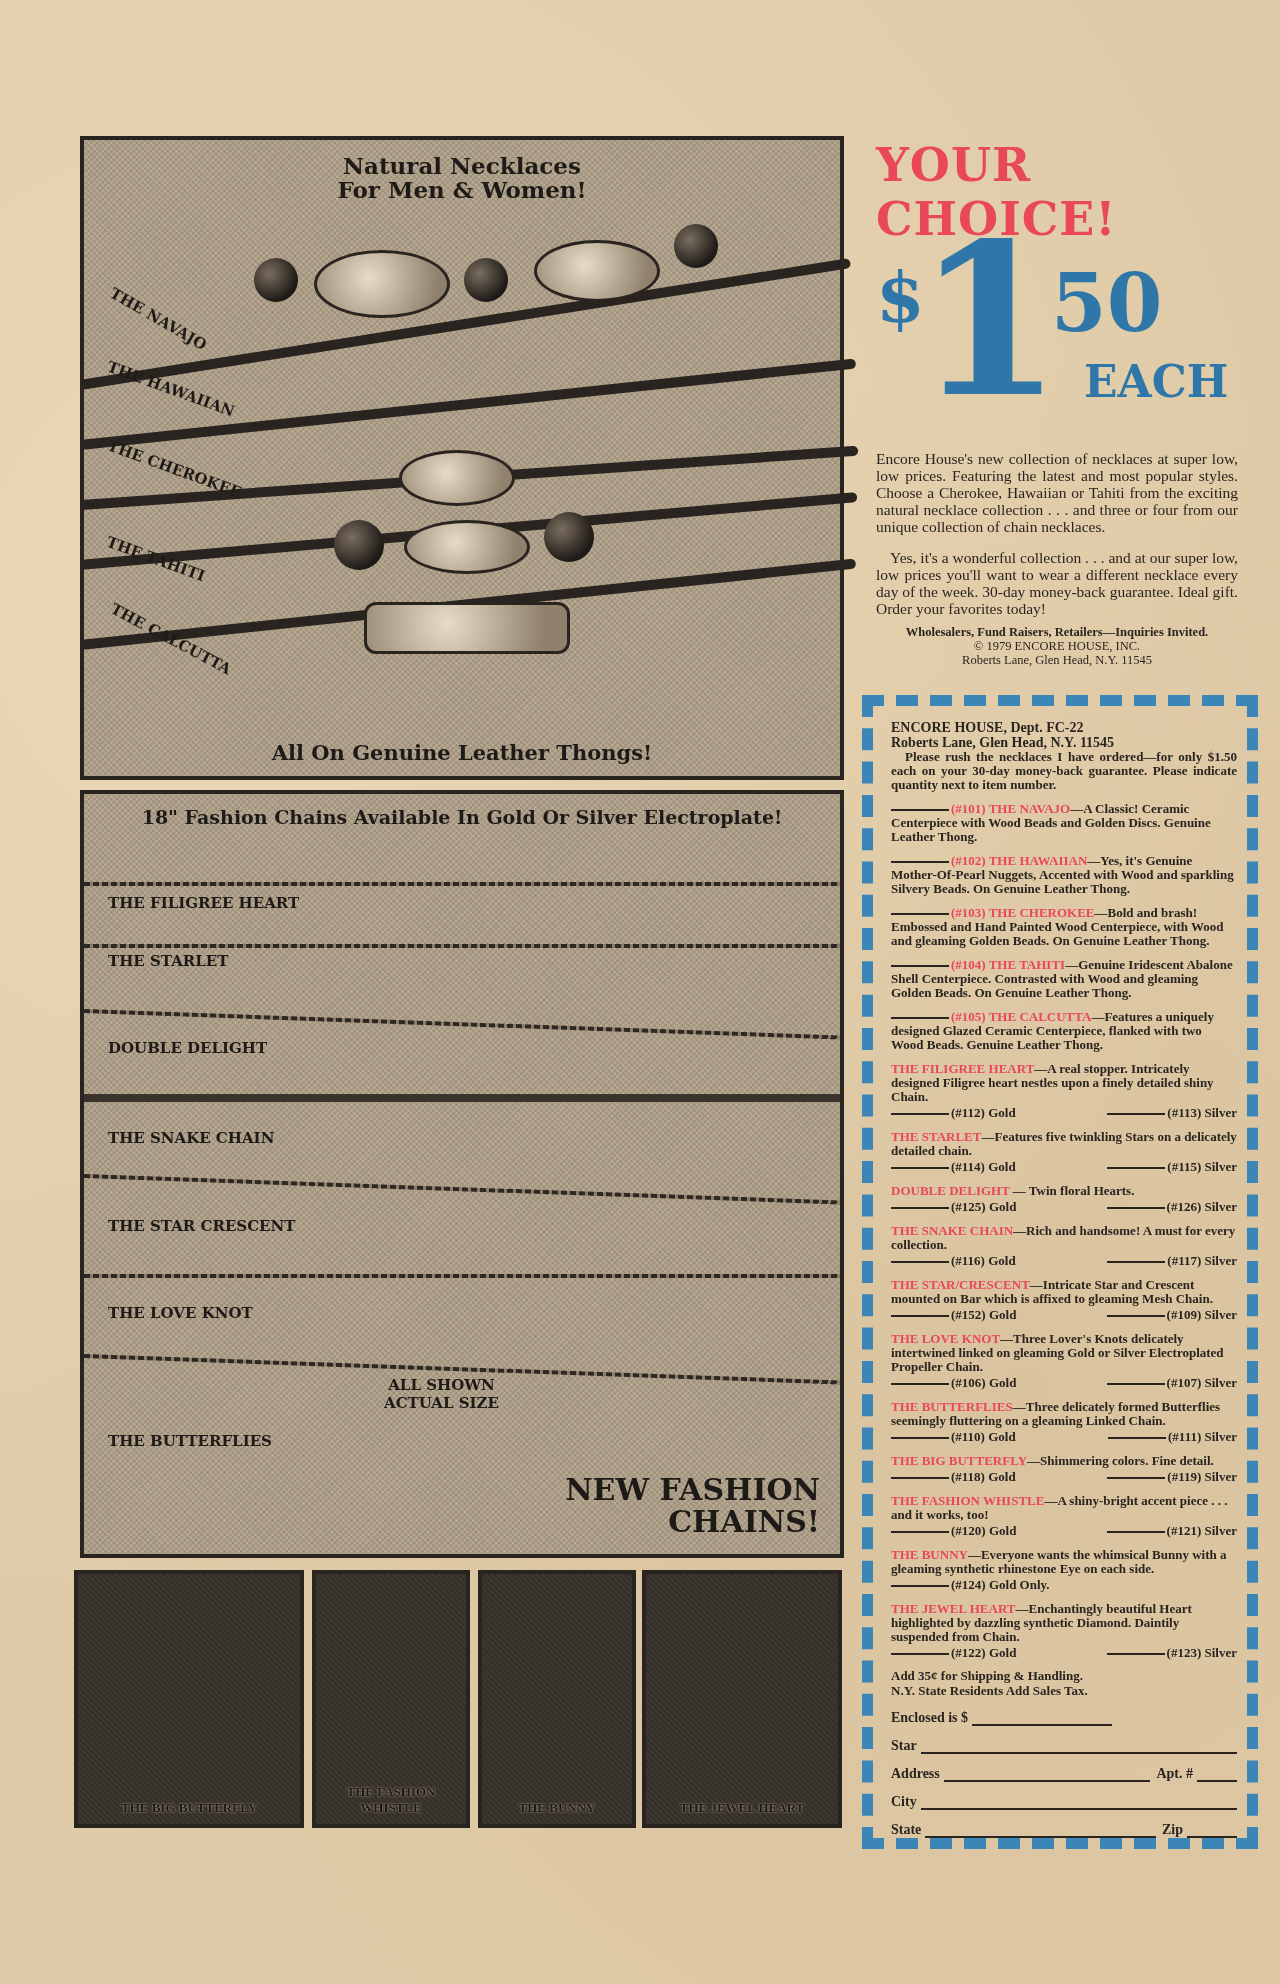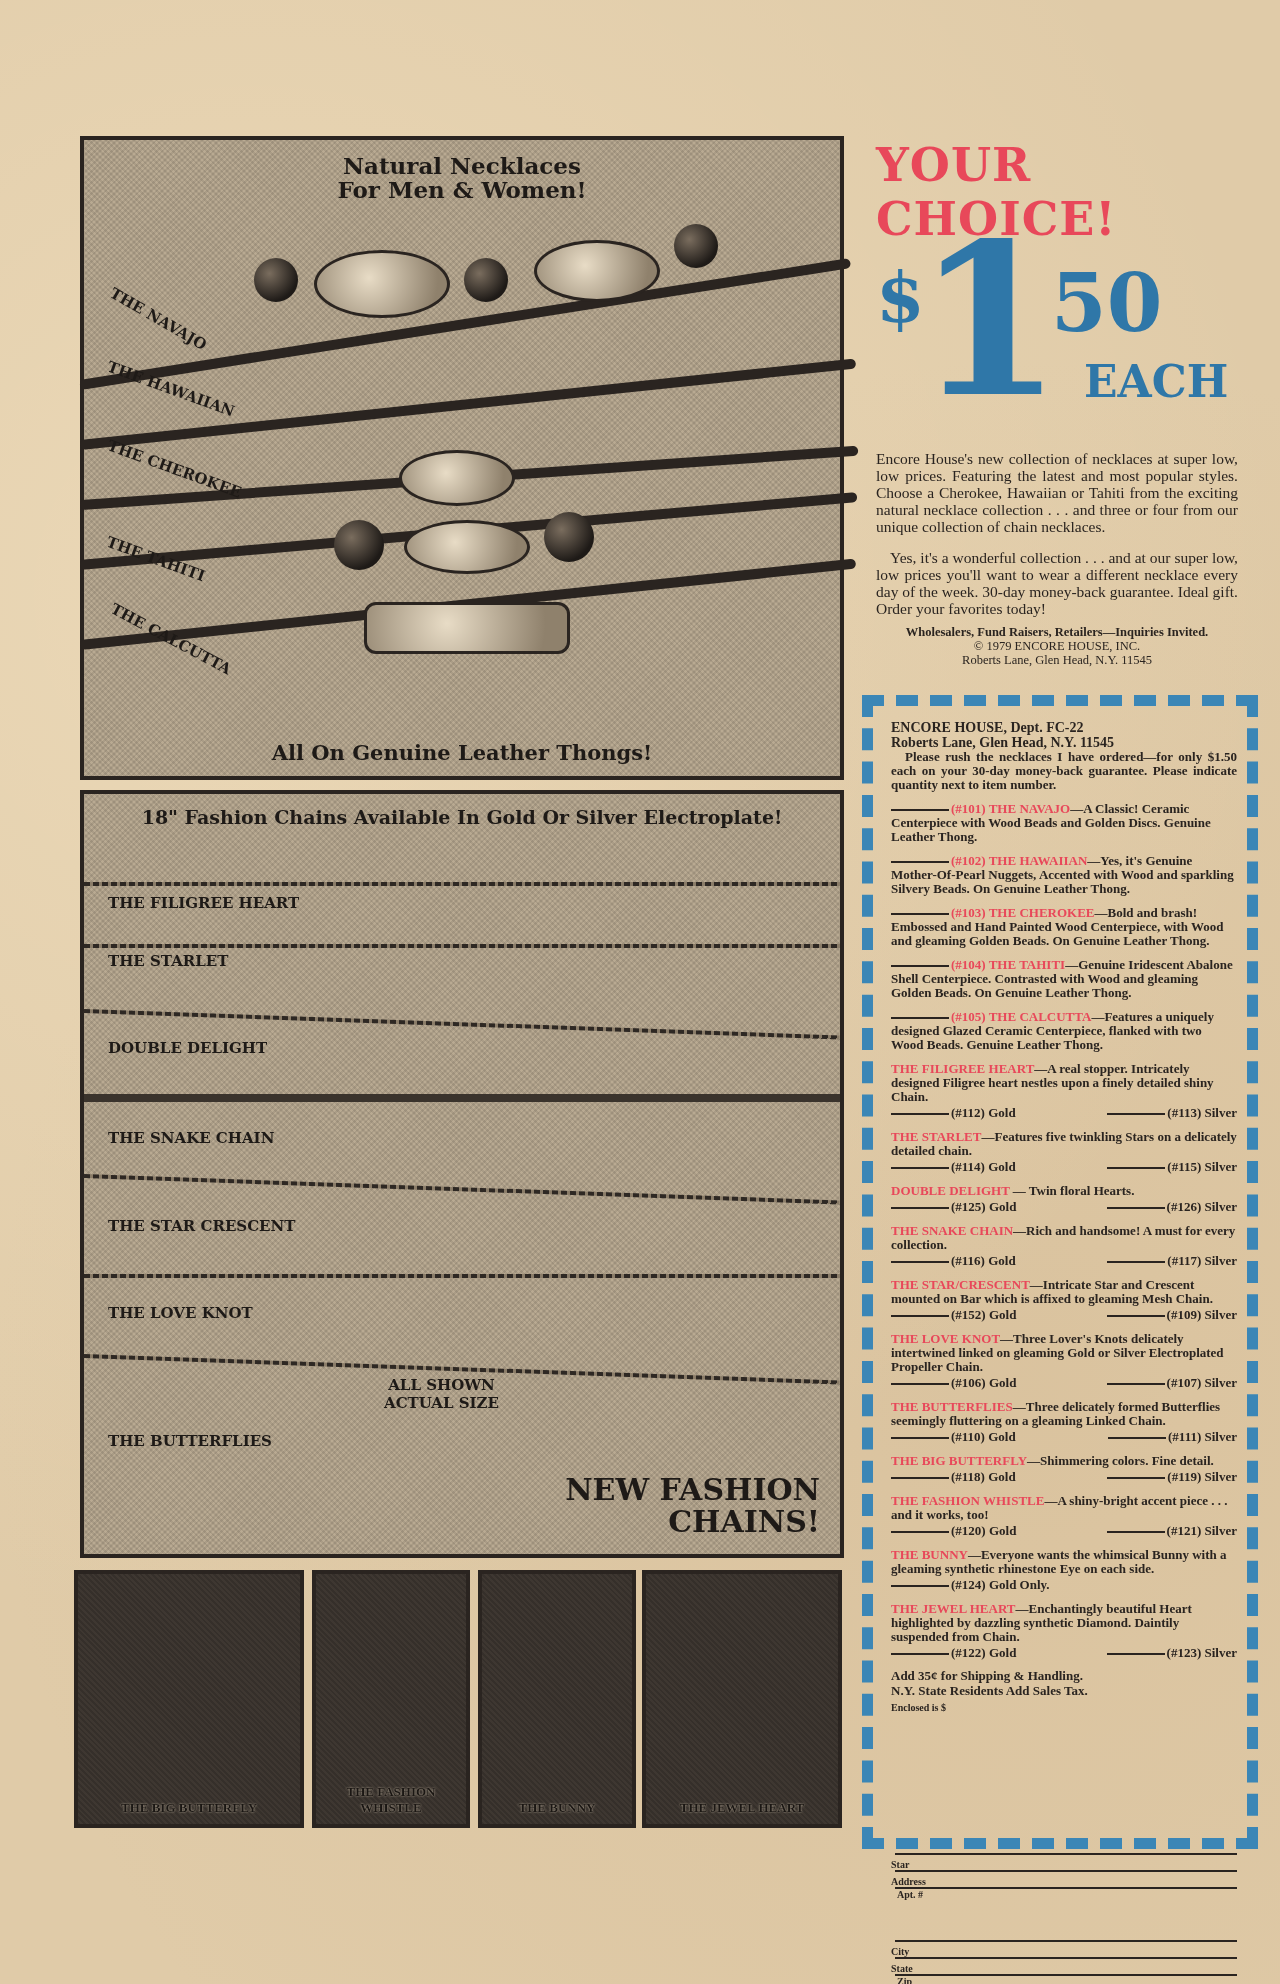--- a/index.html
+++ b/index.html
@@ -26,21 +26,21 @@
   .intro{font-size:15.5px;line-height:17px;text-align:justify;margin-top:14px;}
   .small{font-size:12.5px;line-height:14px;text-align:center;}
   .form{position:absolute;left:862px;top:695px;width:374px;height:1132px;border:11px dashed #3b86b6;}
   .form .inner{position:absolute;left:18px;top:14px;right:10px;}
   .fh{font-weight:bold;font-size:14px;line-height:15px;}
   .pp{font-size:13px;line-height:14px;text-align:justify;}
   .item{font-size:13px;line-height:14px;font-weight:bold;margin-top:10px;}
   .item .red{color:#e8485a;}
   .blank{display:inline-block;width:58px;border-bottom:2px solid #2a2420;vertical-align:middle;margin-right:2px;}
   .opt{display:flex;justify-content:space-between;font-size:13px;font-weight:bold;margin-top:2px;}
-  .fld{font-size:10px;font-weight:bold;margin-top:4px;display:flex;flex-direction:column;}
+  .fld{font-size:14px;font-weight:bold;margin-top:12px;display:flex;}
   .fld .line{flex:1;border-bottom:2px solid #2a2420;margin-left:4px;}
 </style>
 </head>
 <body>
 
 <div class="paper"></div>
 
 <div class="panel" style="left:80px;top:136px;width:756px;height:636px;">
   <div class="ptitle" style="left:0;right:0;top:14px;font-size:23px;">
     <div>Natural Necklaces</div>

